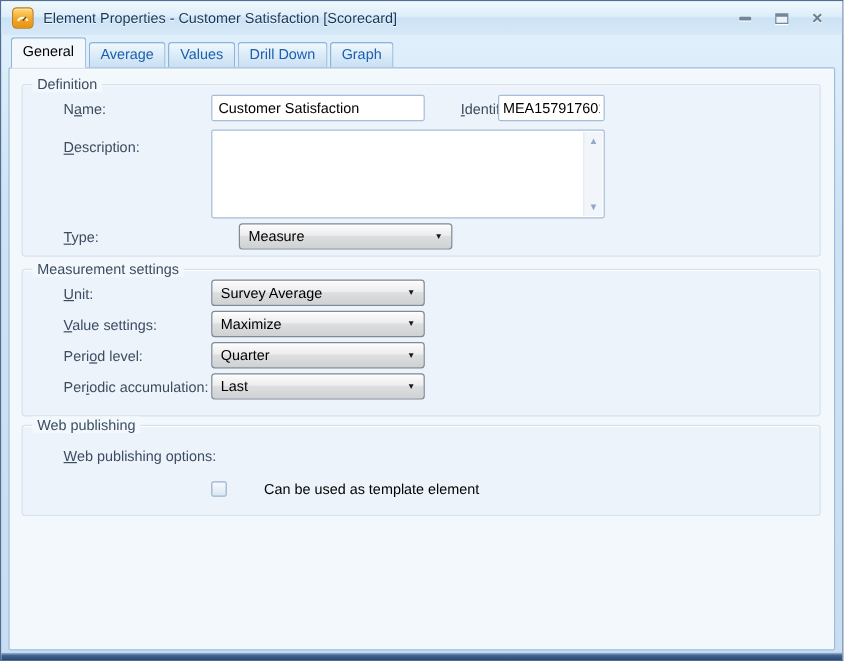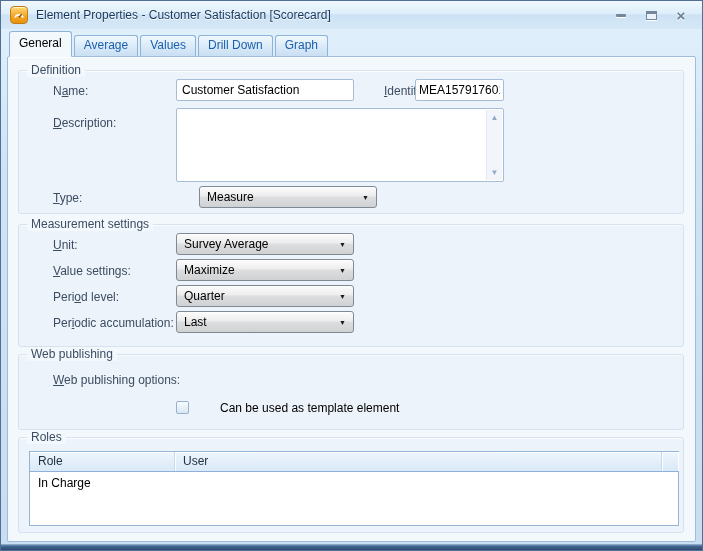--- a/index.html
+++ b/index.html
@@ -174,30 +174,17 @@
       </div>
     </div>
 
     <div class="group" id="g-web">
       <span class="group-label">Web publishing</span>
       <span class="flabel" style="left:10px; top:18px;"><span style="text-decoration: underline;">W</span>eb publishing options:</span>
       <span class="checkbox" style="left:157px; top:46px;"></span>
       <span class="flabel" style="left:177px; top:46px; color:#000;">Can be used as template element</span>
     </div>
 
-    <div class="group" id="g-roles">
-      <span class="group-label">Roles</span>
-      <div class="roles-table">
-        <div class="roles-head">
-          <div class="th th-role">Role</div>
-          <div class="th th-user">User</div>
-          <div class="th th-gutter"></div>
-        </div>
-        <div class="roles-body">
-          <div class="roles-row">In Charge</div>
-        </div>
-      </div>
-    </div>
 
   </div>
 
   <div class="bottom-edge"></div>
 </div>
 
 </body></html>

